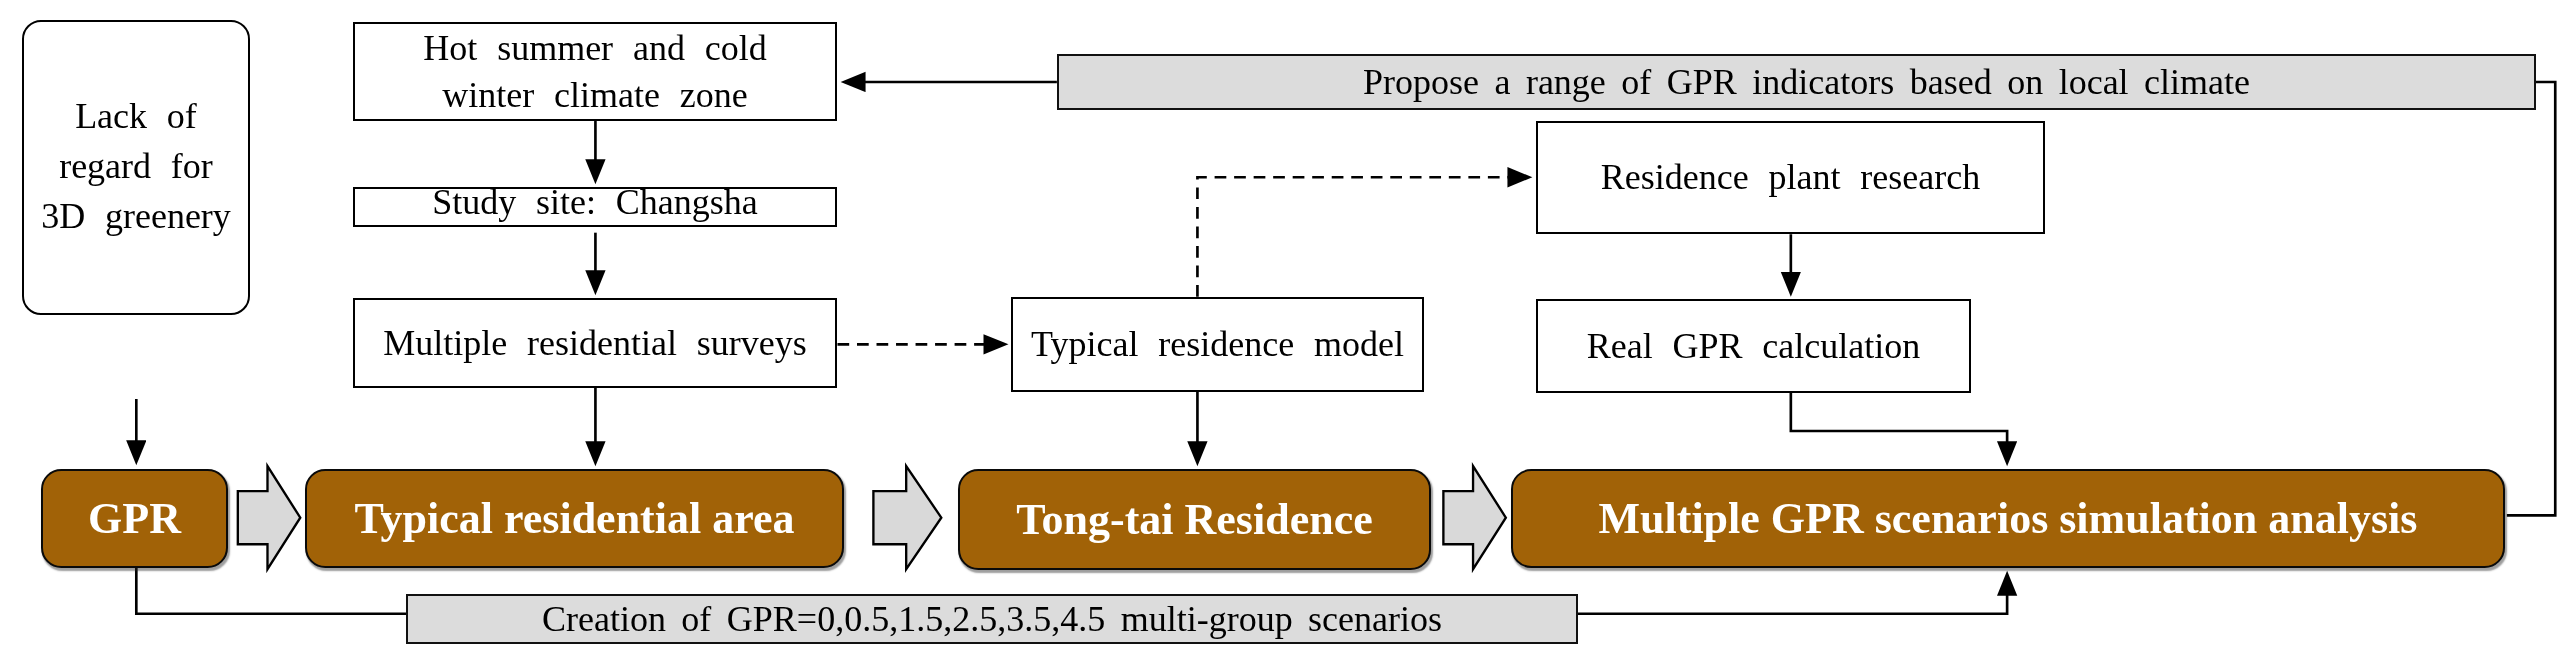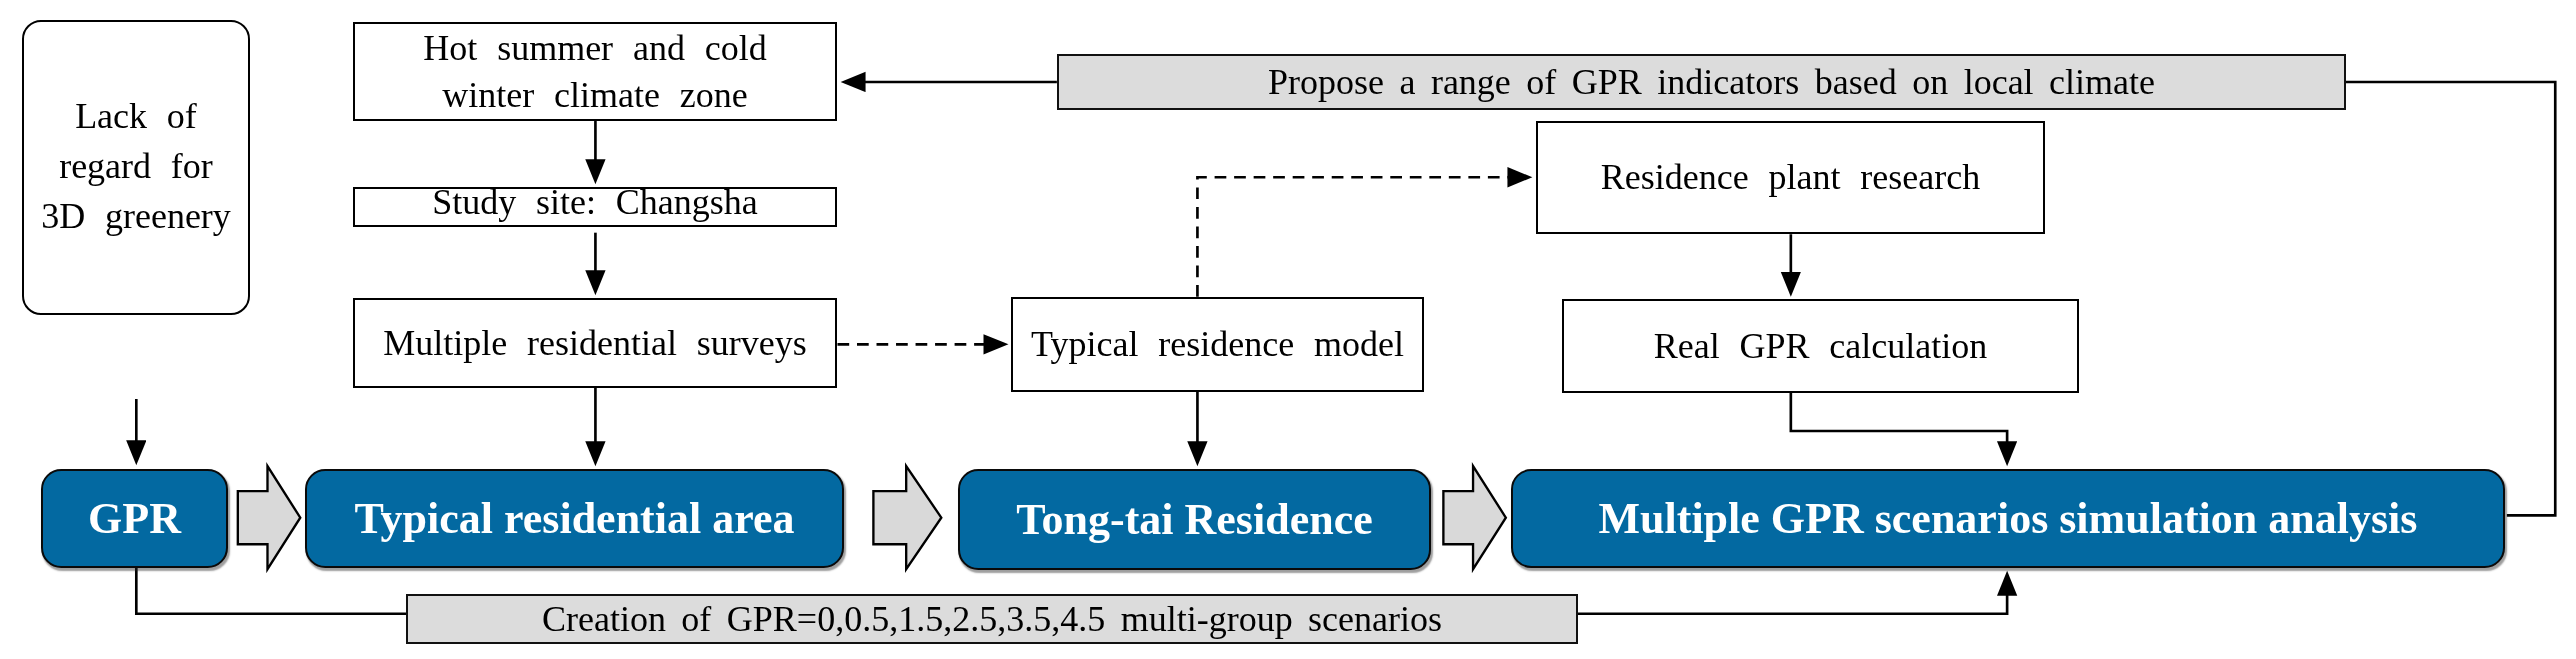--- a/index.html
+++ b/index.html
@@ -26,21 +26,21 @@
     padding:0 13px;
   }
   .banner{
     background:#dcdcdc;
     border:2.3px solid #111111;
     font-size:36px;
     word-spacing:0.18em;
     white-space:nowrap;
   }
   .highlight{
-    background:#0369a1;
+    background:#a16207;
     border:2.3px solid #0a0a0a;
     border-radius:20.3px;
     color:#ffffff;
     font-weight:bold;
     font-size:44px;
     white-space:nowrap;
     box-shadow:1.6px 2.3px 1.6px rgba(40,40,40,0.45);
   }
   .lack{line-height:1.38;}
   svg.overlay{position:absolute;left:0;top:0;width:2576px;height:659px;}
@@ -97,25 +97,25 @@
     </div>
 
   <div class="box plain" style="left:1011px;top:297px;width:413px;height:95px;">
       <span>Typical residence model</span>
     </div>
 
   <div class="box plain" style="left:1536px;top:121px;width:509px;height:113px;white-space:nowrap;">
       <span>Residence plant research</span>
     </div>
 
-  <div class="box plain" style="left:1536px;top:299px;width:517px;height:94px;white-space:nowrap;margin-left:26px;">
+  <div class="box plain" style="left:1536px;top:299px;width:435px;height:94px;white-space:nowrap;">
       <span>Real GPR calculation</span>
     </div>
 
-  <div class="box banner" style="left:1057px;top:54px;width:1289px;height:56px;padding-left:20px;">
+  <div class="box banner" style="left:1057px;top:54px;width:1479px;height:56px;padding-left:20px;">
       <span>Propose a range of GPR indicators based on local climate</span>
     </div>
 
   <div class="box banner" style="left:406px;top:594px;width:1172px;height:50px;">
       <span>Creation of GPR=0,0.5,1.5,2.5,3.5,4.5 multi-group scenarios</span>
     </div>
 
   <div class="box highlight" style="left:41px;top:469px;width:187px;height:99px;">
       <span>GPR</span>
     </div>

